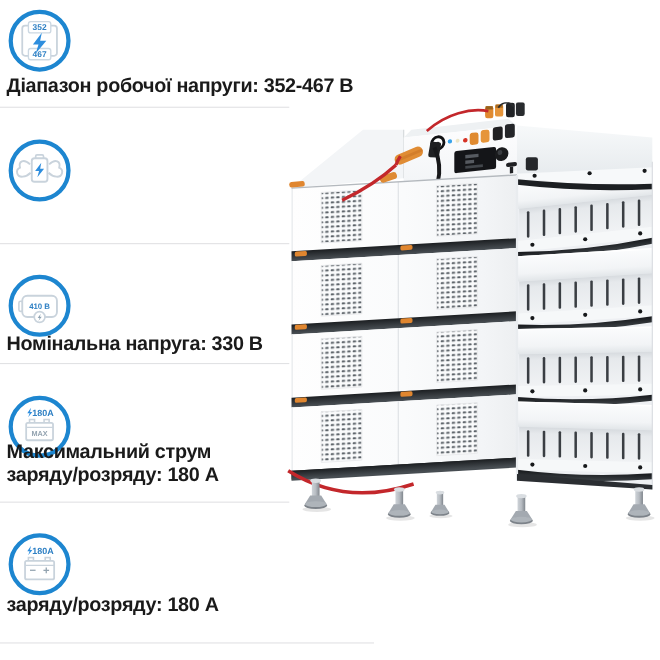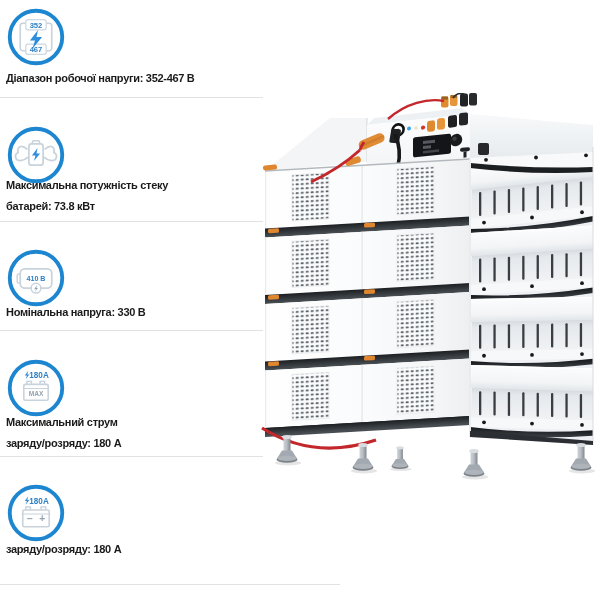--- a/index.html
+++ b/index.html
@@ -1,19 +1,19 @@
 <!DOCTYPE html>
 <html><head>
 <meta charset="utf-8">
 <style>
   html,body{margin:0;padding:0;background:#fff;}
   .canvas{position:relative;width:600px;height:600px;background:#fff;overflow:hidden;
           font-family:"Liberation Sans",sans-serif;padding-left:12px;}
   .icon{position:absolute;left:7px;width:58px;height:58px;}
-  .label{position:absolute;left:6px;z-index:3;font-size:11px;font-weight:700;color:#1a1a1a;
+  .label{position:absolute;left:6px;z-index:3;font-size:18px;font-weight:700;color:#1a1a1a;
          line-height:21px;letter-spacing:-0.3px;}
   .label span{display:block;white-space:nowrap;}
   .divider{position:absolute;left:0;width:263px;height:1px;background:#e1e2e4;}
   .divider.wide{width:340px;}
   svg text{font-family:"Liberation Sans",sans-serif;}
   #product{position:absolute;left:256px;top:93px;width:344px;height:400px;z-index:1;}
 </style>
 </head>
 <body>
 
@@ -305,24 +305,20 @@
   <div class="divider" style="top:97px"></div>
 
   <svg class="icon" style="top:126px" viewBox="0 0 57 57">
     <circle cx="28.5" cy="28.5" r="25.8" fill="#fff" stroke="#1d86d0" stroke-width="3.8"></circle>
     <path d="M20 23 C14 17.5 9.5 20.5 11 26 C6.5 28 8 34.5 13.5 34 C16 33.8 18.5 32.5 20.5 30.5" stroke="#c9d3dc" stroke-width="1.7" fill="none"></path>
     <path d="M37 23 C43 17.5 47.5 20.5 46 26 C50.5 28 49 34.5 43.5 34 C41 33.8 38.5 32.5 36.5 30.5" stroke="#c9d3dc" stroke-width="1.7" fill="none"></path>
     <rect x="25" y="14.5" width="7" height="3.5" rx="1.2" fill="#fff" stroke="#c9d3dc" stroke-width="1.5"></rect>
     <rect x="21.5" y="17.5" width="14" height="21" rx="2.5" fill="#fff" stroke="#c9d3dc" stroke-width="1.7"></rect>
     <path d="M30 21.5 L24.5 29 H28 L26.5 34.5 L32.5 27 H29 Z" fill="#2e8ede"></path>
   </svg>
-  <div class="label" style="top:175px">
-    <span>Максимальна потужність стеку</span>
-      <span>батарей: 73.8 кВт</span>
-  </div>
   <div class="divider" style="top:221px"></div>
 
   <svg class="icon" style="top:249px" viewBox="0 0 57 57">
     <circle cx="28.5" cy="28.5" r="25.8" fill="#fff" stroke="#1d86d0" stroke-width="3.8"></circle>
     <rect x="10" y="24.5" width="3.5" height="9" rx="1.5" fill="#fff" stroke="#c9d3dc" stroke-width="1.4"></rect>
     <rect x="13" y="19.5" width="31" height="19" rx="4.5" fill="#fff" stroke="#c9d3dc" stroke-width="1.7"></rect>
     <text x="28.5" y="31" font-size="7" font-weight="700" fill="#2f80c4" text-anchor="middle">410 В</text>
     <circle cx="28.5" cy="38.5" r="4.8" fill="#fff" stroke="#c9d3dc" stroke-width="1.5"></circle>
     <path d="M29.5 35.5 L26.8 39.3 H28.5 L27.5 42 L30.4 38.3 H28.8 Z" fill="#8fa3b2"></path>
   </svg>
@@ -335,21 +331,21 @@
   <svg class="icon" style="top:359px" viewBox="0 0 57 57">
     <circle cx="28.5" cy="28.5" r="25.8" fill="#fff" stroke="#1d86d0" stroke-width="3.8"></circle>
     <path d="M20.8 11.5 L17.5 16.3 H19.6 L18.3 20 L22 15.2 H20 Z" fill="#2e8ede"></path>
     <text x="31.5" y="19" font-size="8" font-weight="700" fill="#2f80c4" text-anchor="middle">180A</text>
     <rect x="19.5" y="22" width="4.5" height="3.5" fill="#fff" stroke="#c9d3dc" stroke-width="1.4"></rect>
     <rect x="32.5" y="22" width="4.5" height="3.5" fill="#fff" stroke="#c9d3dc" stroke-width="1.4"></rect>
     <rect x="16.5" y="25" width="24" height="15.5" rx="1.5" fill="#fff" stroke="#c9d3dc" stroke-width="1.6"></rect>
     <path d="M16.5 29 H40.5" stroke="#c9d3dc" stroke-width="1" fill="none"></path>
     <text x="28.5" y="36.8" font-size="6.5" font-weight="700" fill="#93a3b0" text-anchor="middle">MAX</text>
   </svg>
-  <div class="label" style="top:412px">
+  <div class="label" style="top:400px">
     <span>Максимальний струм</span>
       <span>заряду/розряду: 180 А</span>
   </div>
   <div class="divider" style="top:456px"></div>
 
   <svg class="icon" style="top:484px" viewBox="0 0 57 57">
     <circle cx="28.5" cy="28.5" r="25.8" fill="#fff" stroke="#1d86d0" stroke-width="3.8"></circle>
     <path d="M20.8 12 L17.5 16.8 H19.6 L18.3 20.5 L22 15.7 H20 Z" fill="#2e8ede"></path>
     <text x="31.5" y="19.5" font-size="8" font-weight="700" fill="#2f80c4" text-anchor="middle">180A</text>
     <rect x="18.5" y="22.5" width="4.5" height="3.5" fill="#fff" stroke="#c9d3dc" stroke-width="1.4"></rect>

